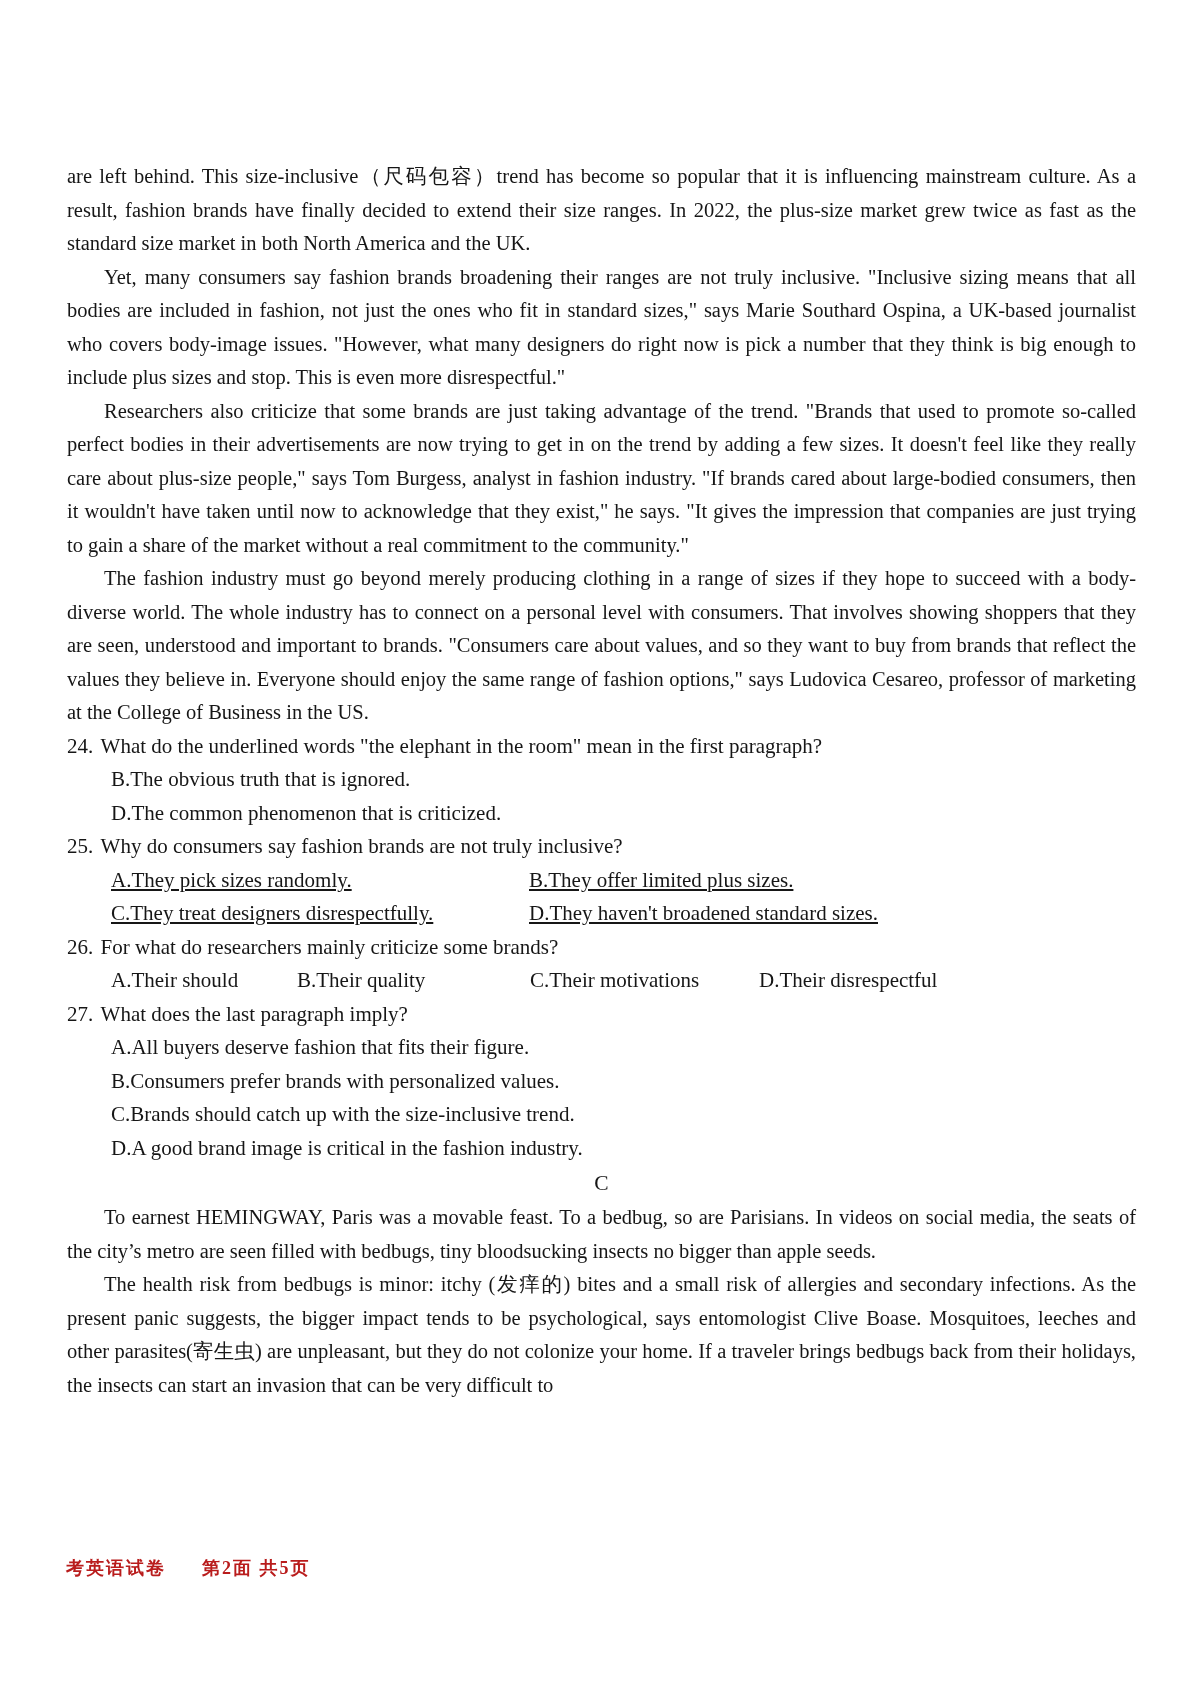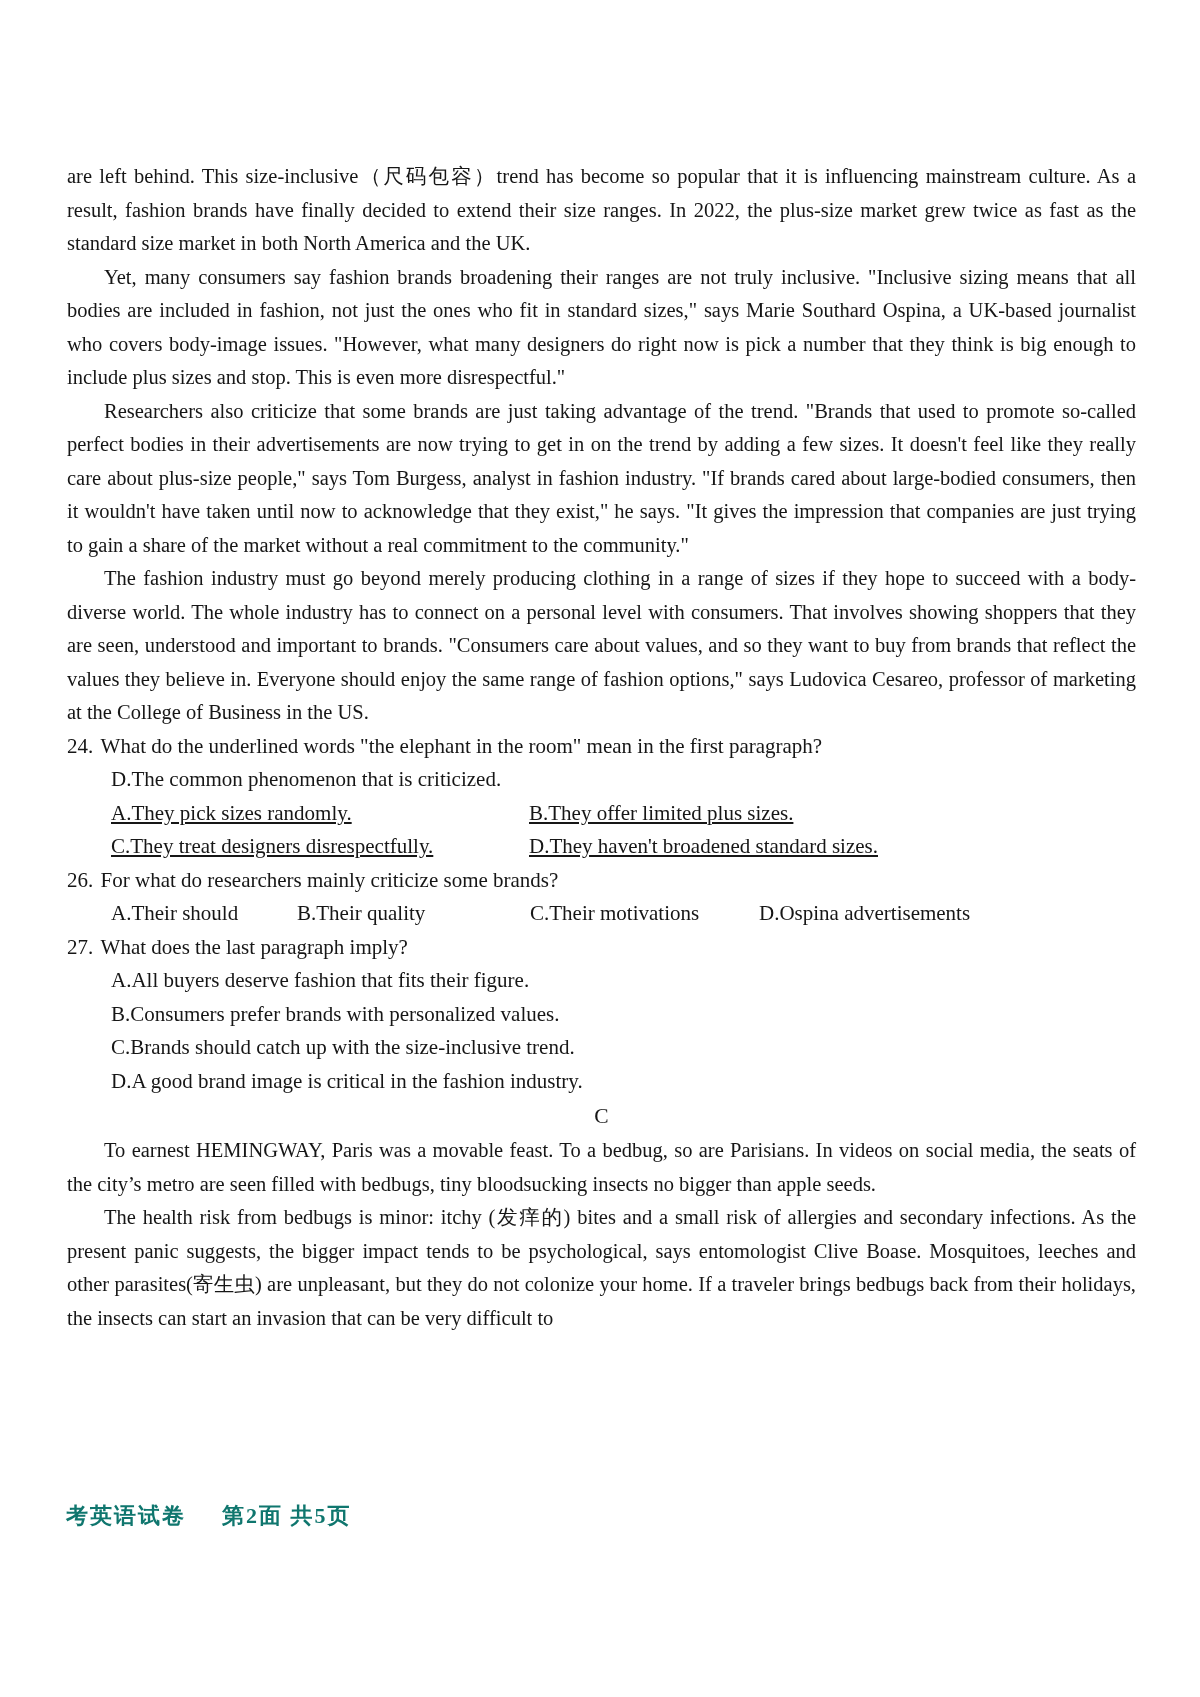--- a/index.html
+++ b/index.html
@@ -48,25 +48,25 @@
   }
   .section-label {
     text-align: center;
     font-size: 21.5px;
     line-height: 36px;
     margin: 0;
   }
   .footer {
     position: absolute;
     left: 66px;
-    top: 1501px;
-    font-size: 22px;
+    top: 1556px;
+    font-size: 18px;
     font-weight: bold;
     letter-spacing: 2px;
-    color: #0f766e;
+    color: #b91c1c;
   }
   .footer .footer-title { margin-right: 36px; }
 </style>
 </head>
 <body data-name="scanned-exam-page">
 
 <div class="page" data-name="exam-page">
 
   <section data-name="passage-b-continuation">
 
@@ -77,42 +77,46 @@
     </section>
 
   <section data-name="questions-24-27">
 
   <div class="question" data-name="question-block">
       <div class="q-line" data-name="question-line">
         <span class="q-num" data-name="question-number">24.</span><span data-name="question-stem">What do the underlined words "the elephant in the room" mean in the first paragraph?</span>
       </div>
       <div class="options" data-name="options-list" data-layout="stacked">
 
+          <div class="option" data-name="answer-option">B.The obvious truth that is ignored.</div>
           <div class="option" data-name="answer-option">D.The common phenomenon that is criticized.</div>
         </div>
     </div>
       <div class="question" data-name="question-block">
+      <div class="q-line" data-name="question-line">
+        <span class="q-num" data-name="question-number">25.</span><span data-name="question-stem">Why do consumers say fashion brands are not truly inclusive?</span>
+      </div>
       <div class="options" data-name="options-list" data-layout="two-col">
 
       <div class="option" data-name="answer-option">A.They pick sizes randomly.</div>
           <div class="option" data-name="answer-option">B.They offer limited plus sizes.</div>
           <div class="option" data-name="answer-option">C.They treat designers disrespectfully.</div>
           <div class="option" data-name="answer-option">D.They haven't broadened standard sizes.</div>
         </div>
     </div>
       <div class="question" data-name="question-block">
       <div class="q-line" data-name="question-line">
         <span class="q-num" data-name="question-number">26.</span><span data-name="question-stem">For what do researchers mainly criticize some brands?</span>
       </div>
       <div class="options" data-name="options-list" data-layout="row">
 
       <div class="option" data-name="answer-option">A.Their should</div>
           <div class="option" data-name="answer-option">B.Their quality</div>
           <div class="option" data-name="answer-option">C.Their motivations</div>
-          <div class="option" data-name="answer-option">D.Ospina advertisements</div>
+          <div class="option" data-name="answer-option">D.Their disrespectful</div>
         </div>
     </div>
       <div class="question" data-name="question-block">
       <div class="q-line" data-name="question-line">
         <span class="q-num" data-name="question-number">27.</span><span data-name="question-stem">What does the last paragraph imply?</span>
       </div>
       <div class="options" data-name="options-list" data-layout="stacked">
 
       <div class="option" data-name="answer-option">A.All buyers deserve fashion that fits their figure.</div>
           <div class="option" data-name="answer-option">B.Consumers prefer brands with personalized values.</div>

